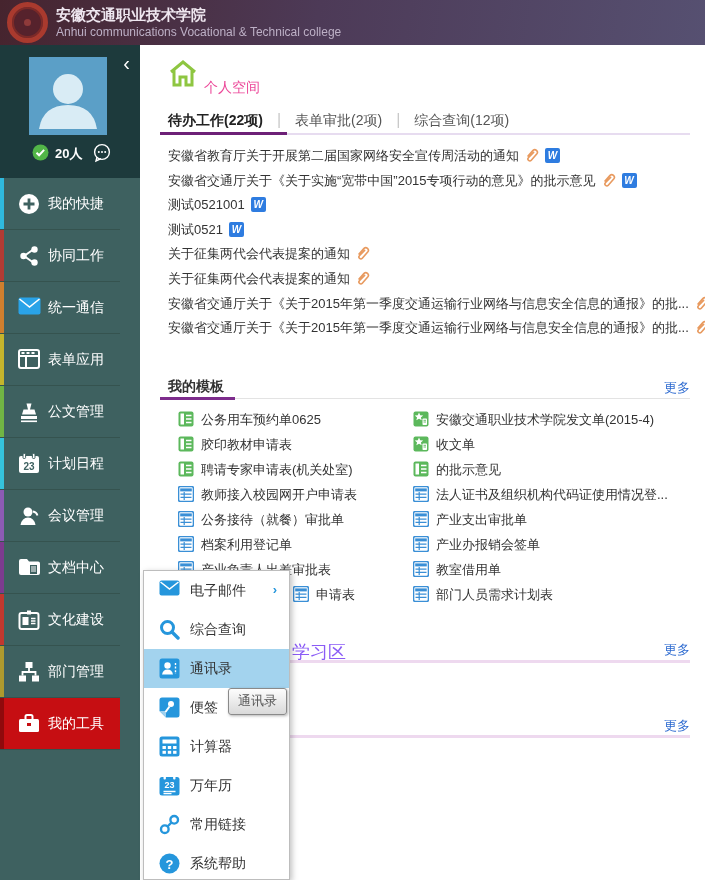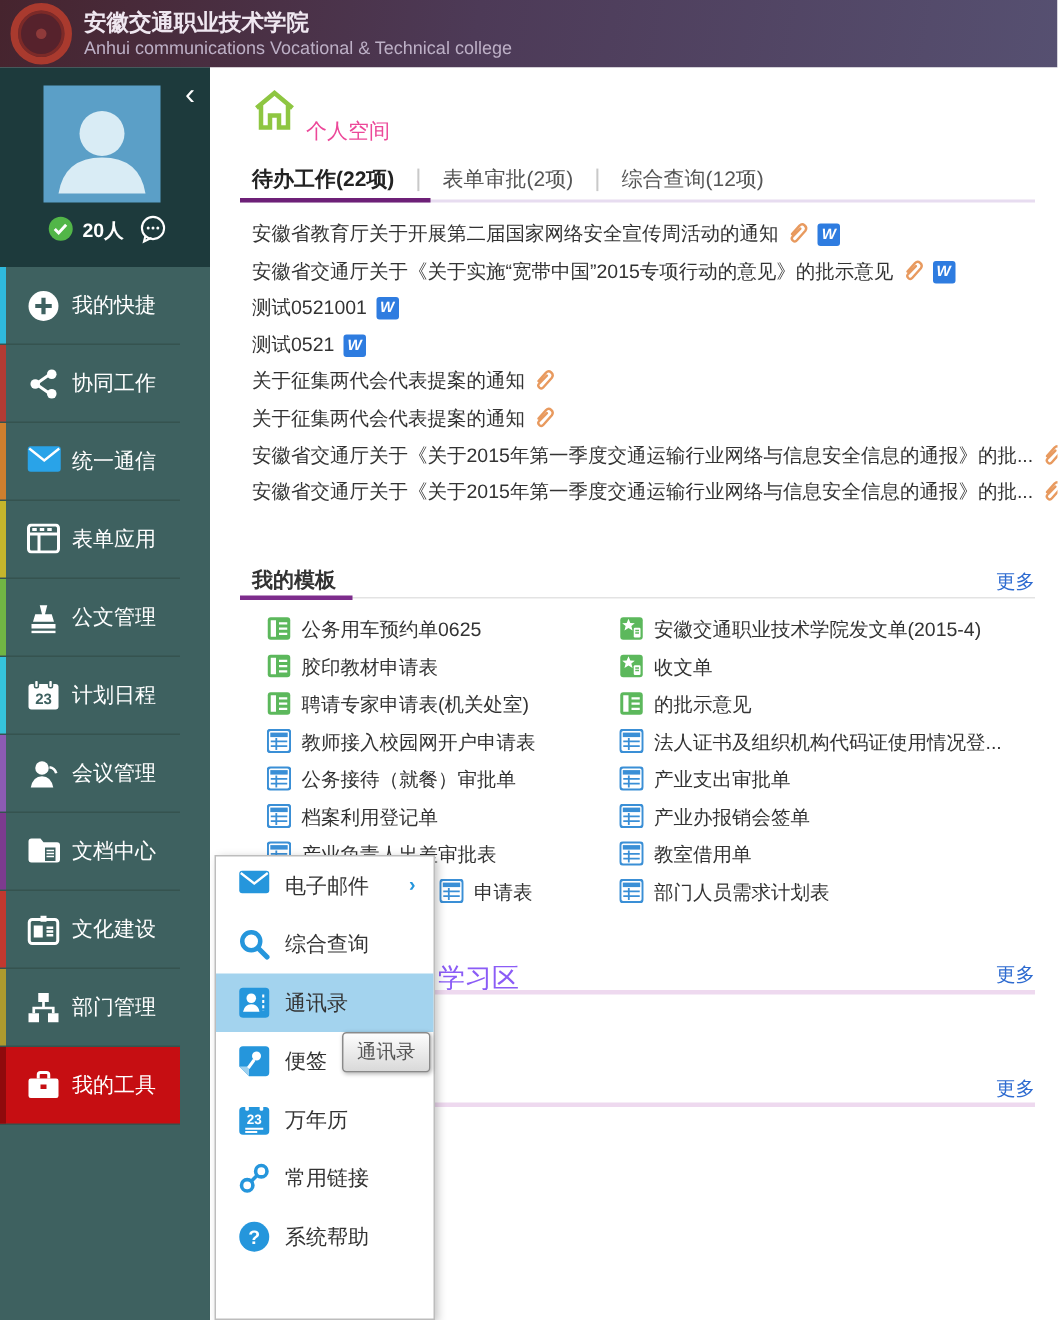--- a/index.html
+++ b/index.html
@@ -389,20 +389,35 @@
         <span class="picon"><svg width="21" height="21" viewBox="0 0 21 21">
             <path d="M3 0.5 h15 a2.5 2.5 0 0 1 2.5 2.5 v15 a2.5 2.5 0 0 1 -2.5 2.5 H7 L0.5 14 V3 A2.5 2.5 0 0 1 3 0.5 Z" fill="#2596dc"></path>
             <path d="M7 20.5 V14 H0.5" fill="#9fd1ef"></path>
             <circle cx="12" cy="7" r="3" fill="#fff"></circle>
             <path d="M10.5 9.5 L6.5 15" stroke="#fff" stroke-width="2"></path>
           </svg></span>
         <span class="plabel">便签</span>
       </div>
       <div class="pop-item">
         <span class="picon"><svg width="21" height="21" viewBox="0 0 21 21">
+            <rect x="0.5" y="0.5" width="20" height="20" rx="2.5" fill="#2596dc"></rect>
+            <rect x="3.5" y="3.5" width="14" height="4" fill="#fff"></rect>
+            <g fill="#fff">
+              <rect x="3.5" y="10" width="3.4" height="3"></rect>
+              <rect x="8.8" y="10" width="3.4" height="3"></rect>
+              <rect x="14.1" y="10" width="3.4" height="3"></rect>
+              <rect x="3.5" y="14.8" width="3.4" height="3"></rect>
+              <rect x="8.8" y="14.8" width="3.4" height="3"></rect>
+              <rect x="14.1" y="14.8" width="3.4" height="3"></rect>
+            </g>
+          </svg></span>
+        <span class="plabel">计算器</span>
+      </div>
+      <div class="pop-item">
+        <span class="picon"><svg width="21" height="21" viewBox="0 0 21 21">
             <rect x="0.5" y="2" width="20" height="18.5" rx="2.5" fill="#2596dc"></rect>
             <rect x="4.5" y="0.5" width="2.4" height="4" rx="1" fill="#fff"></rect>
             <rect x="14.1" y="0.5" width="2.4" height="4" rx="1" fill="#fff"></rect>
             <text x="10.5" y="13" font-size="9" font-weight="bold" fill="#fff" text-anchor="middle" font-family="Liberation Sans,sans-serif">23</text>
             <path d="M4.5 16.5 h12 M4.5 18.7 h8" stroke="#fff" stroke-width="1.3"></path>
           </svg></span>
         <span class="plabel">万年历</span>
       </div>
       <div class="pop-item">
         <span class="picon"><svg width="21" height="21" viewBox="0 0 21 21">

